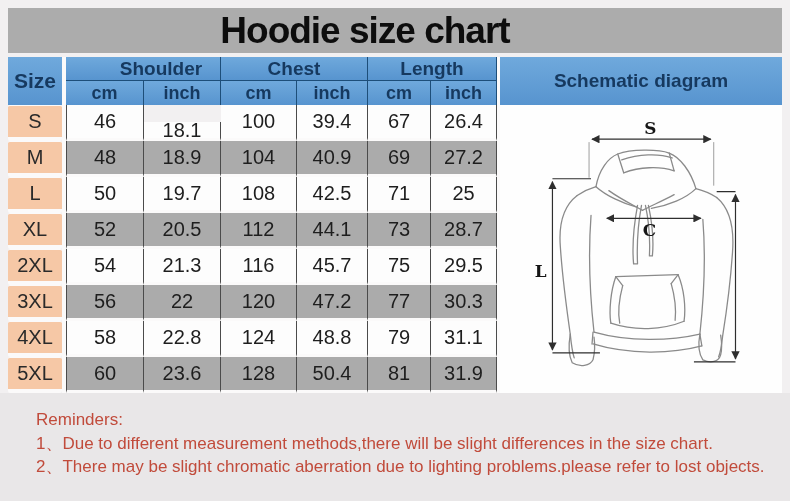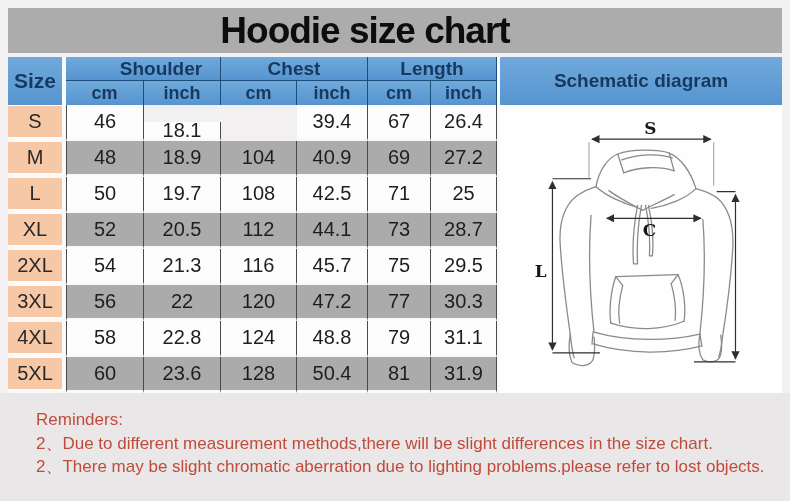--- a/index.html
+++ b/index.html
@@ -142,20 +142,21 @@
       <g font-family="'DejaVu Serif',serif" font-weight="bold" font-size="17" fill="#161616">
         <text x="152" y="28" text-anchor="middle">S</text>
         <text x="151" y="131" text-anchor="middle">C</text>
         <text x="47" y="172" text-anchor="end">L</text>
       </g>
     </svg>
   </div>
 <div class="cell size-cell" style="grid-area: 3 / 1;">S</div>
     <div class="cell val-cell plain first-val" style="grid-area: 3 / 3;">46</div>
     <div class="cell val-cell plain" style="grid-area: 3 / 4; margin-top: 17px;">18.1</div>
+    <div class="cell val-cell plain" style="grid-area: 3 / 5;">100</div>
     <div class="cell val-cell plain" style="grid-area: 3 / 6;">39.4</div>
     <div class="cell val-cell plain" style="grid-area: 3 / 7;">67</div>
     <div class="cell val-cell plain last-val" style="grid-area: 3 / 8;">26.4</div>
     <div class="cell size-cell" style="grid-area: 4 / 1;">M</div>
     <div class="cell val-cell shade first-val" style="grid-area: 4 / 3;">48</div>
     <div class="cell val-cell shade" style="grid-area: 4 / 4;">18.9</div>
     <div class="cell val-cell shade" style="grid-area: 4 / 5;">104</div>
     <div class="cell val-cell shade" style="grid-area: 4 / 6;">40.9</div>
     <div class="cell val-cell shade" style="grid-area: 4 / 7;">69</div>
     <div class="cell val-cell shade last-val" style="grid-area: 4 / 8;">27.2</div>
@@ -199,16 +200,16 @@
     <div class="cell val-cell shade" style="grid-area: 10 / 4;">23.6</div>
     <div class="cell val-cell shade" style="grid-area: 10 / 5;">128</div>
     <div class="cell val-cell shade" style="grid-area: 10 / 6;">50.4</div>
     <div class="cell val-cell shade" style="grid-area: 10 / 7;">81</div>
     <div class="cell val-cell shade last-val" style="grid-area: 10 / 8;">31.9</div>
   </div>
 
 <div class="footer">
   <div class="reminders">
     <div>Reminders:</div>
-    <div>2、Due to different measurement methods,there will be slight differences in the size chart.</div>
+    <div>1、Due to different measurement methods,there will be slight differences in the size chart.</div>
     <div>2、There may be slight chromatic aberration due to lighting problems.please refer to lost objects.</div>
   </div>
 </div>
 
 </body></html>

